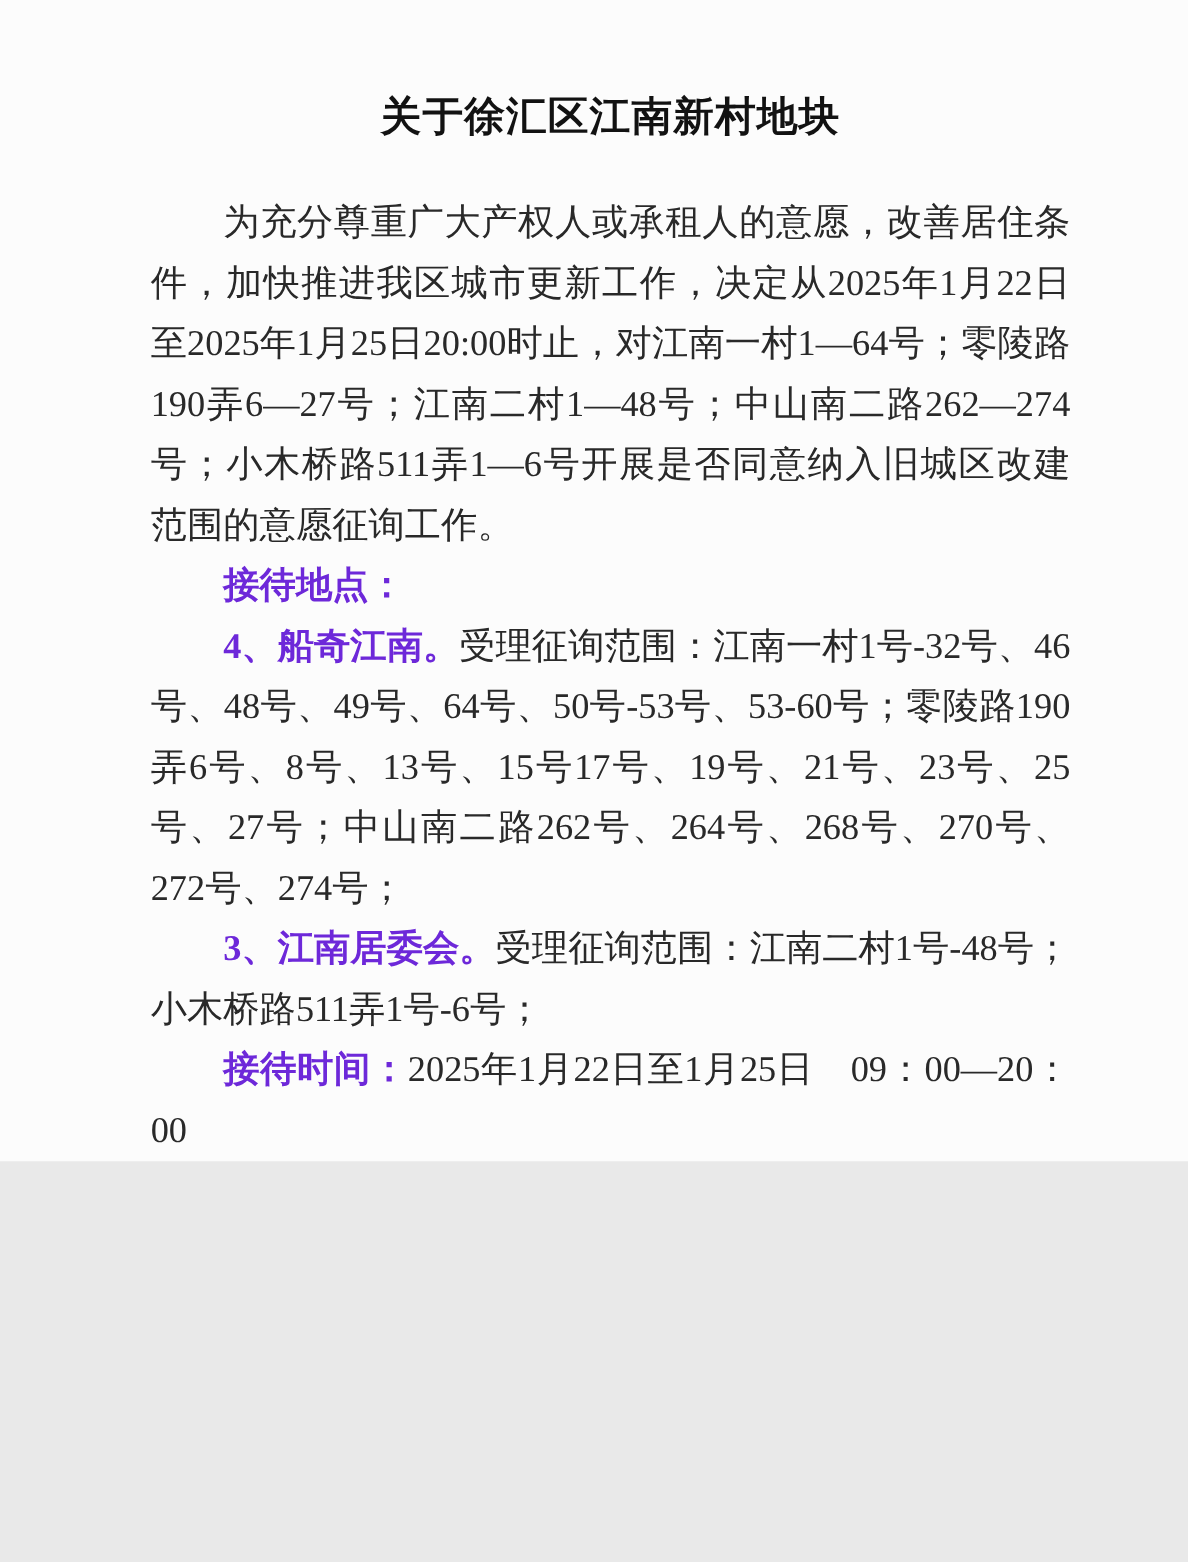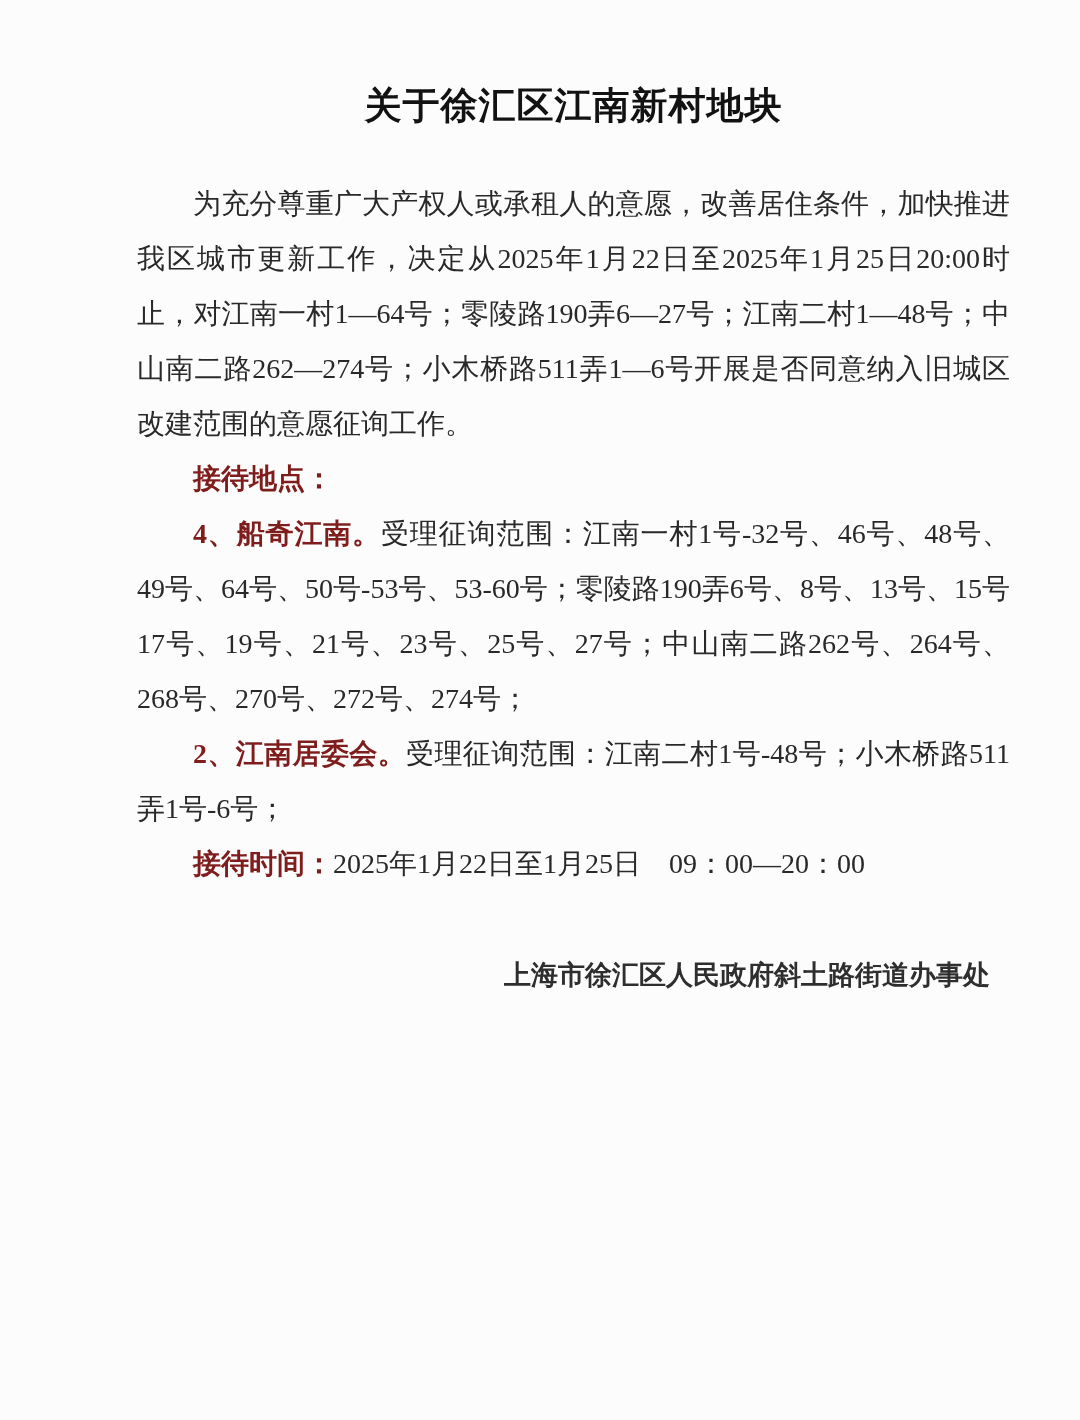--- a/index.html
+++ b/index.html
@@ -3,55 +3,55 @@
 <meta charset="utf-8">
 <style>
   html, body {
     margin: 0;
     padding: 0;
     background: #e9e9e9;
   }
   .page {
     position: relative;
     width: 1080px;
-    height: 1420px;
+    height: 1056px;
     margin: 0 auto;
     background: #fcfcfc;
     overflow: hidden;
     box-sizing: border-box;
-    padding: 66px 70px 0 137px;
+    padding: 66px 107px 0 137px;
     font-family: "Liberation Serif", "DejaVu Serif", serif;
   }
   .title-block {
     text-align: center;
     color: #121212;
     font-family: "Liberation Sans", "DejaVu Sans", sans-serif;
   }
   .title-line {
     font-size: 37px;
     font-weight: 700;
     line-height: 80px;
     letter-spacing: 1px;
   }
   .body-text {
     margin-top: 30px;
-    font-size: 28px;
+    font-size: 33px;
     line-height: 55px;
     text-align: justify;
     color: #292929;
   }
   .body-text p {
     margin: 0;
   }
   .body-text p.indent {
     text-indent: 2em;
   }
   .seg-bold {
     font-weight: 700;
-    color: #7f1d1d;
+    color: #6d28d9;
   }
   .footer-block {
     margin-top: 56px;
     font-size: 27px;
     line-height: 57px;
     color: #2e2e2e;
     text-align: right;
   }
   .signature-line {
     padding-right: 20px;
@@ -66,20 +66,20 @@
 
 <div class="page">
   <div class="title-block">
     <div class="title-line">关于徐汇区江南新村地块</div>
   </div>
 
   <div class="body-text">
       <p class="indent"><span>为充分尊重广大产权人或承租人的意愿，改善居住条件，加快推进我区城市更新工作，决定从2025年1月22日至2025年1月25日20:00时止，对江南一村1—64号；零陵路190弄6—27号；江南二村1—48号；中山南二路262—274号；小木桥路511弄1—6号开展是否同意纳入旧城区改建范围的意愿征询工作。</span></p>
       <p class="indent"><span class="seg-bold">接待地点：</span></p>
       <p class="indent"><span class="seg-bold">4、船奇江南。</span><span>受理征询范围：江南一村1号-32号、46号、48号、49号、64号、50号-53号、53-60号；零陵路190弄6号、8号、13号、15号17号、19号、21号、23号、25号、27号；中山南二路262号、264号、268号、270号、272号、274号；</span></p>
-      <p class="indent"><span class="seg-bold">2、江南居委会。</span><span>受理征询范围：江南二村1号-48号；小木桥路511弄1号-6号；</span></p>
+      <p class="indent"><span class="seg-bold">3、江南居委会。</span><span>受理征询范围：江南二村1号-48号；小木桥路511弄1号-6号；</span></p>
       <p class="indent"><span class="seg-bold">接待时间：</span><span>2025年1月22日至1月25日　09：00—20：00</span></p>
     </div>
 
   <div class="footer-block">
     <div class="signature-line">上海市徐汇区人民政府斜土路街道办事处</div>
   </div>
 </div>
 
 </body></html>

